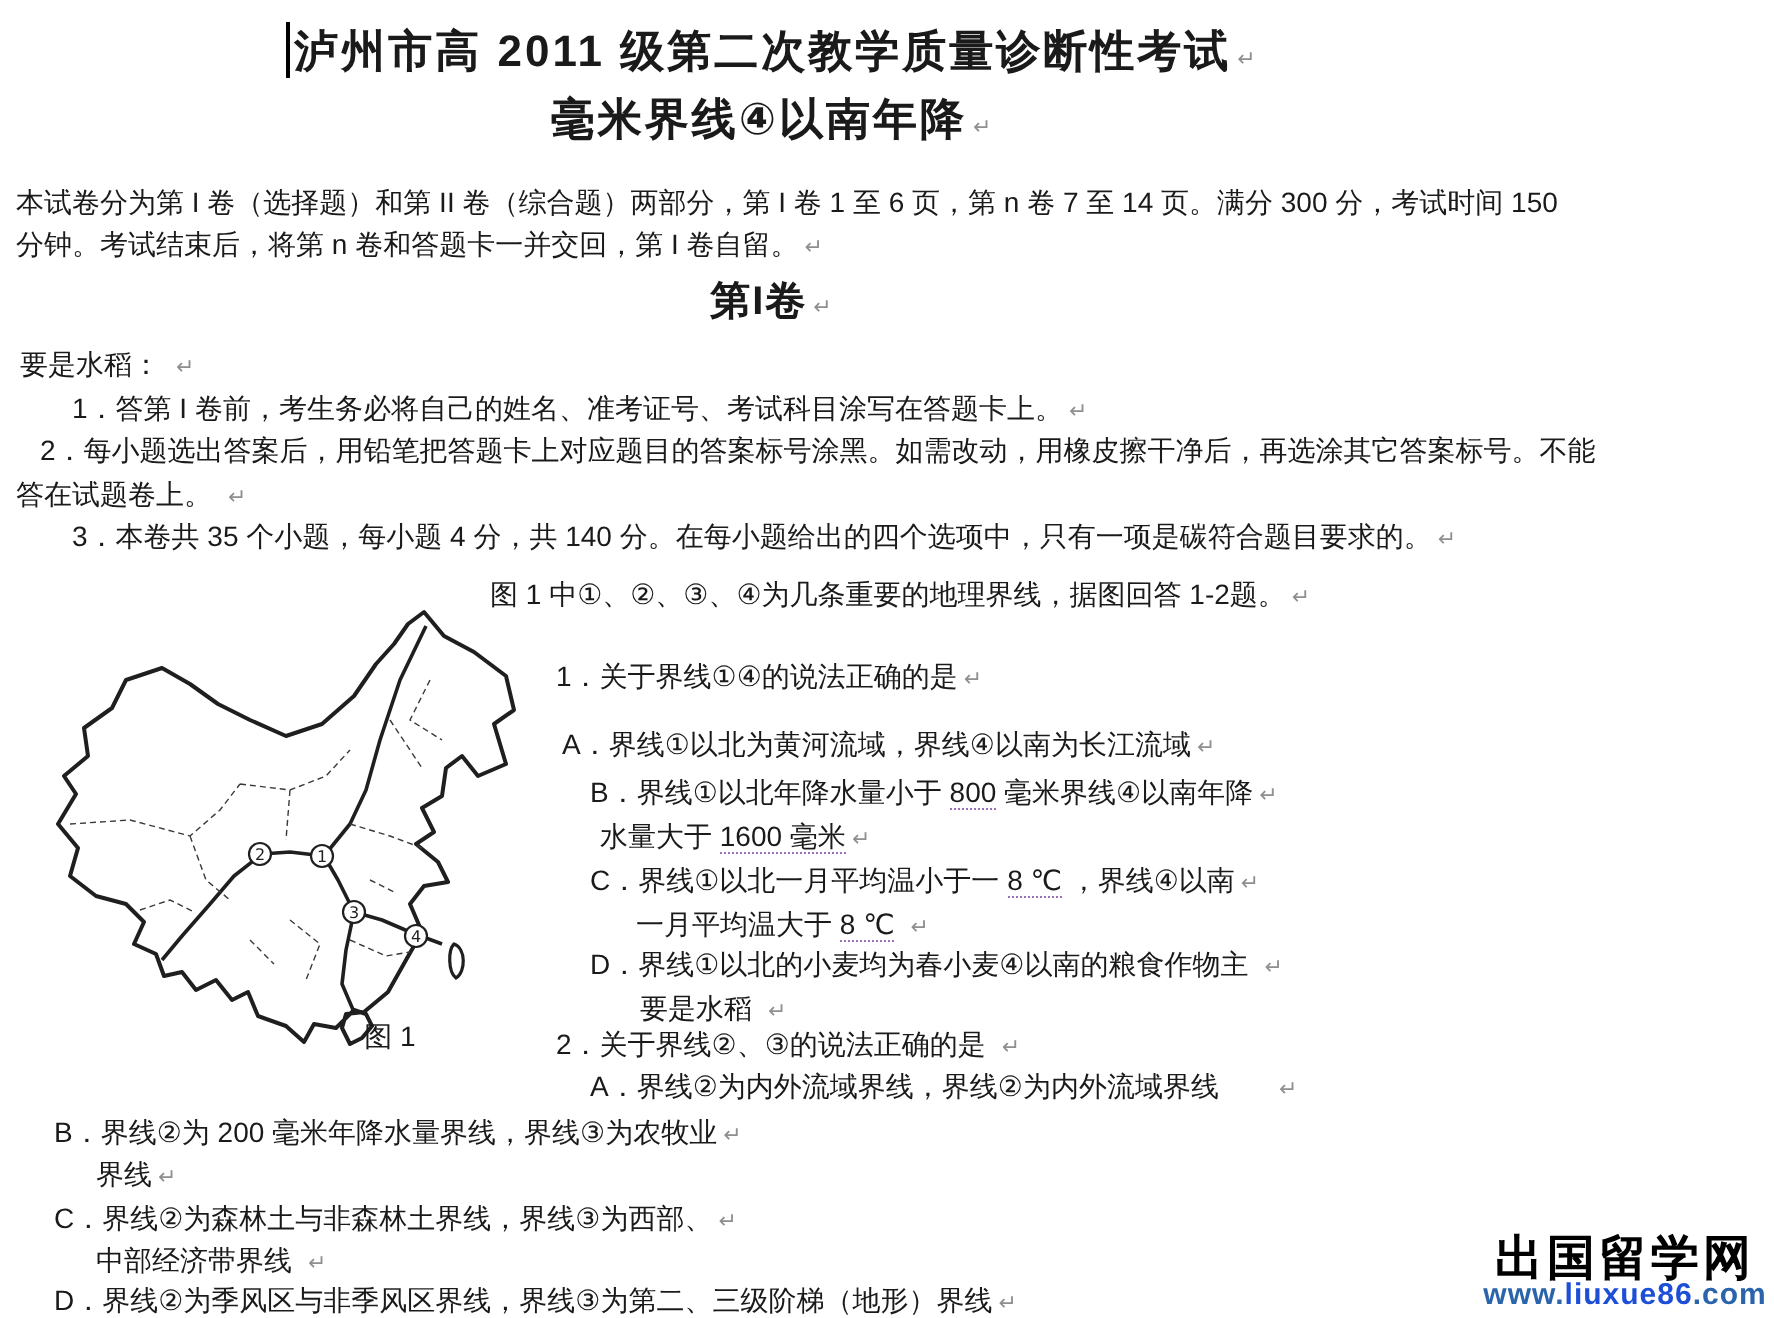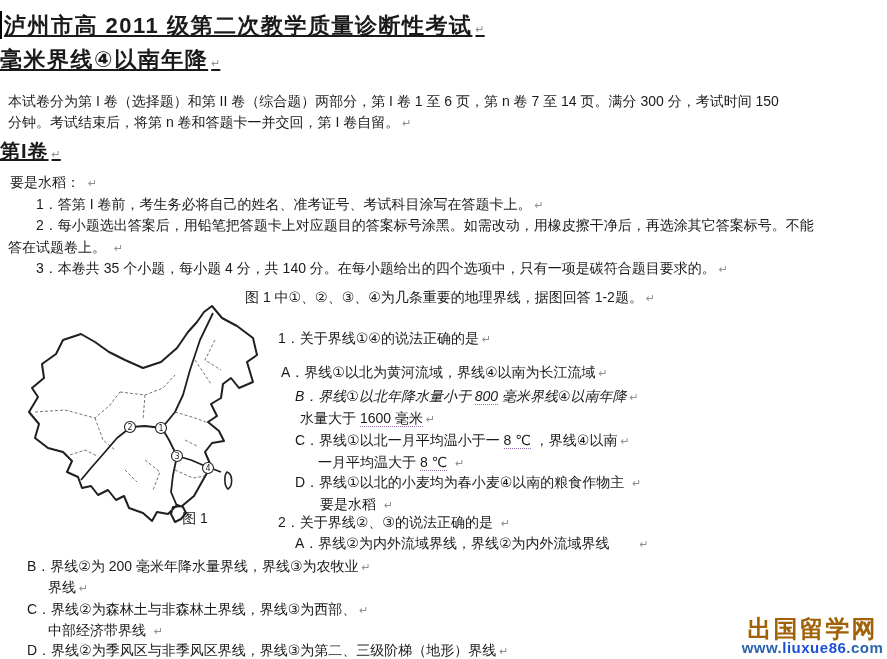--- a/index.html
+++ b/index.html
@@ -2,32 +2,32 @@
 <html><head>
 <meta charset="utf-8">
 <style>
   html,body{margin:0;padding:0;}
   body{
     width:887px;height:659px;position:relative;overflow:hidden;
     background:#ffffff;color:#1a1a1a;
     font-family:"Liberation Sans","DejaVu Sans",sans-serif;
   }
   .line{position:absolute;white-space:nowrap;font-size:14px;line-height:20px;color:#1a1a1a;}
-  .center{left:0;width:771px;text-decoration:underline;}
+  .center{left:0;width:771px;text-align:center;}
   .title{font-size:22px;font-weight:bold;letter-spacing:1.5px;}
   .section{font-size:20px;font-weight:bold;letter-spacing:1px;}
   .pilcrow{color:#8f8f8f;font-size:11px;margin-left:3px;font-weight:normal;letter-spacing:0;}
   .gap-s{margin-left:8px;}
   .gap-l{margin-left:30px;}
   .unum{border-bottom:1px dotted #9b6fb5;}
   .cursor{display:inline-block;width:2px;height:28px;background:#000;vertical-align:-6px;margin-right:2px;}
   .map-wrap{position:absolute;left:25px;top:300px;width:243px;height:232px;}
   .map-caption{position:absolute;left:160px;top:510px;width:70px;text-align:center;font-size:14px;}
   .wm-name{position:absolute;left:740px;top:613px;width:145px;text-align:center;
-           font-size:24px;font-weight:bold;color:#a16207;letter-spacing:2px;}
+           font-size:24px;font-weight:bold;color:#000000;letter-spacing:2px;}
   .wm-url{position:absolute;left:740px;top:639px;width:145px;text-align:center;
           font-size:15px;font-weight:bold;color:#2a64ab;letter-spacing:0.5px;}
   .wm-url .red{color:#1d4ed8;}
   .outline{fill:none;stroke:#1f1f1f;stroke-width:2;stroke-linejoin:round;}
   .thick{fill:none;stroke:#1f1f1f;stroke-width:1.8;stroke-linejoin:round;}
   .dashl{fill:none;stroke:#3a3a3a;stroke-width:0.7;stroke-dasharray:3 2;}
   .isl{fill:none;stroke:#1f1f1f;stroke-width:1.6;}
   .lbl-circle{fill:#ffffff;stroke:#1f1f1f;stroke-width:1.1;}
   .lbl-text{font-size:8px;fill:#1f1f1f;font-family:"DejaVu Sans",sans-serif;}
 </style>
@@ -51,21 +51,21 @@
 <div class="line center section" style="top:141px;">
   <span>第I卷</span><span class="pilcrow">↵</span>
 </div>
 
 <div class="line" style="left:10px;top:172px;">
   <span>要是水稻：</span><span class="pilcrow gap-s">↵</span>
 </div>
 <div class="line" style="left:36px;top:194px;">
   <span>1．答第 I 卷前，考生务必将自己的姓名、准考证号、考试科目涂写在答题卡上。</span><span class="pilcrow">↵</span>
 </div>
-<div class="line" style="left:36px;top:215px;">
+<div class="line" style="left:20px;top:215px;">
   <span>2．每小题选出答案后，用铅笔把答题卡上对应题目的答案标号涂黑。如需改动，用橡皮擦干净后，再选涂其它答案标号。不能</span>
 </div>
 <div class="line" style="left:8px;top:237px;">
   <span>答在试题卷上。</span><span class="pilcrow gap-s">↵</span>
 </div>
 <div class="line" style="left:36px;top:258px;">
   <span>3．本卷共 35 个小题，每小题 4 分，共 140 分。在每小题给出的四个选项中，只有一项是碳符合题目要求的。</span><span class="pilcrow">↵</span>
 </div>
 
 <div class="line" style="left:245px;top:287px;">
@@ -100,21 +100,21 @@
   </svg>
 </div>
 <div class="map-caption">图 1</div>
 
 <div class="line" style="left:278px;top:328px;">
   <span>1．关于界线①④的说法正确的是</span><span class="pilcrow">↵</span>
 </div>
 <div class="line" style="left:281px;top:362px;">
   <span>A．界线①以北为黄河流域，界线④以南为长江流域</span><span class="pilcrow">↵</span>
 </div>
-<div class="line" style="left:295px;top:386px;font-style:italic;">
+<div class="line" style="left:295px;top:386px;">
   <span>B．界线①以北年降水量小于 </span><span class="unum">800</span><span> 毫米界线④以南年降</span><span class="pilcrow">↵</span>
 </div>
 <div class="line" style="left:300px;top:408px;">
   <span>水量大于 </span><span class="unum">1600 毫米</span><span class="pilcrow">↵</span>
 </div>
 <div class="line" style="left:295px;top:430px;">
   <span>C．界线①以北一月平均温小于一 </span><span class="unum">8 ℃</span><span> ，界线④以南</span><span class="pilcrow">↵</span>
 </div>
 <div class="line" style="left:318px;top:452px;">
   <span>一月平均温大于 </span><span class="unum">8 ℃</span><span class="pilcrow gap-s">↵</span>

